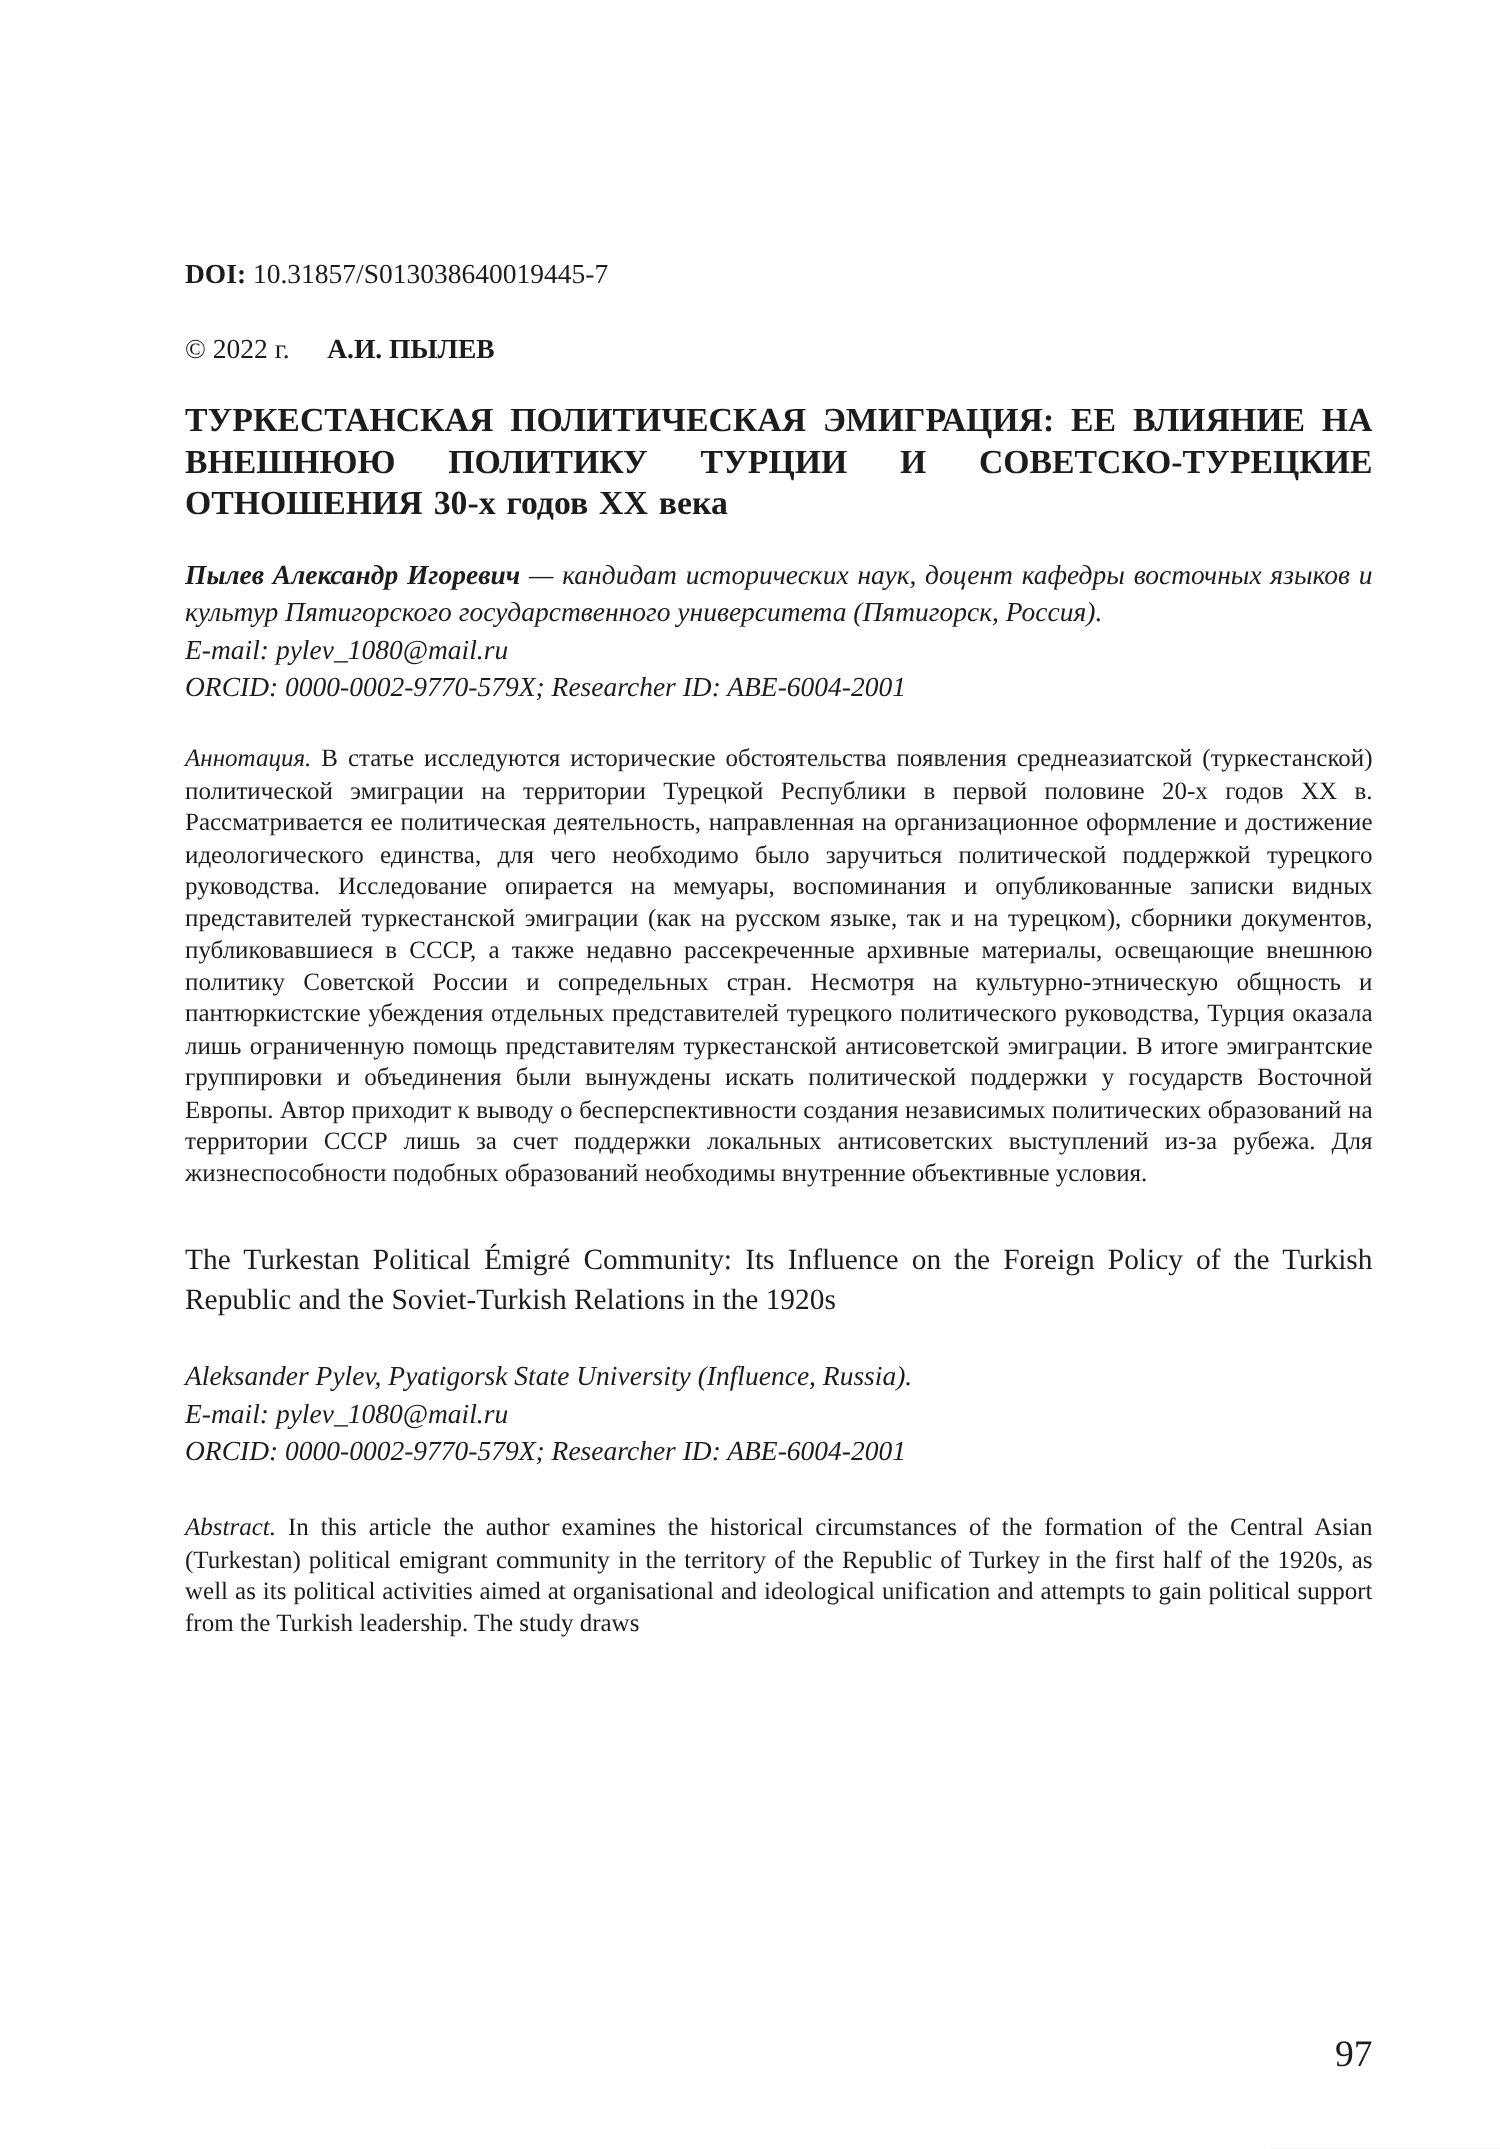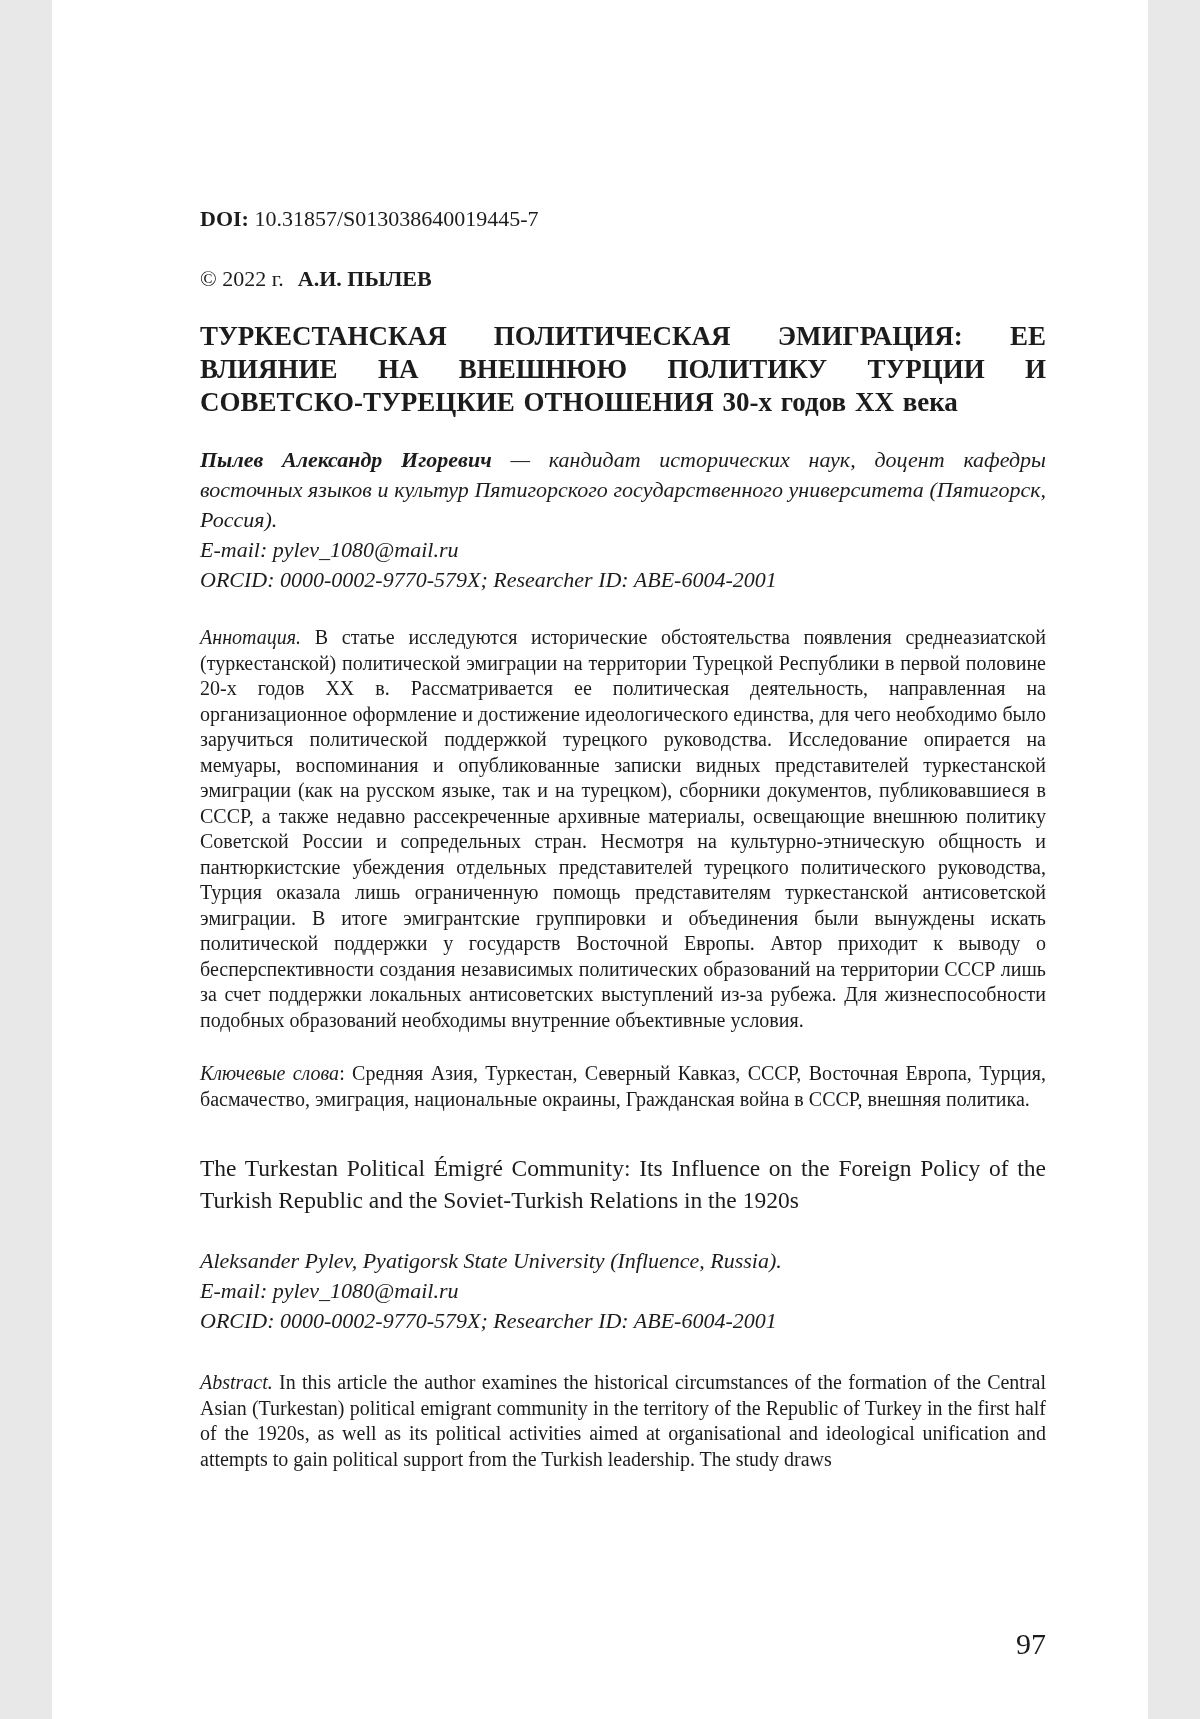--- a/index.html
+++ b/index.html
@@ -2,21 +2,21 @@
 <html lang="ru"><head>
 <meta charset="utf-8">
 <style>
   html, body {
     margin: 0;
     padding: 0;
     background: #e8e8e8;
   }
   .page {
     position: relative;
-    width: 1096px;
+    width: 1200px;
     height: 1719px;
     margin: 0 auto;
     background: #ffffff;
     box-sizing: border-box;
     padding: 206px 102px 0 148px;
     font-family: "Liberation Serif", "DejaVu Serif", serif;
     color: #1c1c1c;
     overflow: hidden;
   }
   .doi-line {
@@ -24,21 +24,21 @@
     line-height: 26px;
   }
   .doi-label { font-weight: bold; }
   .copyright-line {
     margin-top: 34px;
     font-size: 22px;
     line-height: 26px;
   }
   .author-caps {
     font-weight: bold;
-    margin-left: 14px;
+    margin-left: 30px;
     font-family: Liberation Serif, serif;
   }
   .title-ru {
     margin-top: 28px;
     font-size: 27px;
     line-height: 33px;
     font-weight: bold;
     text-align: justify;
     text-align-last: left;
     word-spacing: 2px;
@@ -118,23 +118,20 @@
       <span class="author-name-ru">Пылев Александр Игоревич</span><span> — кандидат исторических наук, доцент кафедры восточных языков и культур Пятигорского государственного университета (Пятигорск, Россия).</span>
     </div>
     <div>E-mail: pylev_1080@mail.ru</div>
     <div>ORCID: 0000-0002-9770-579X; Researcher ID: ABE-6004-2001</div>
   </div>
 
   <div class="abstract-ru">
     <span class="abstract-label">Аннотация.</span><span> В статье исследуются исторические обстоятельства появления среднеазиатской (туркестанской) политической эмиграции на территории Турецкой Республики в первой половине 20-х годов XX в. Рассматривается ее политическая деятельность, направленная на организационное оформление и достижение идеологического единства, для чего необходимо было заручиться политической поддержкой турецкого руководства. Исследование опирается на мемуары, воспоминания и опубликованные записки видных представителей туркестанской эмиграции (как на русском языке, так и на турецком), сборники документов, публиковавшиеся в СССР, а также недавно рассекреченные архивные материалы, освещающие внешнюю политику Советской России и сопредельных стран. Несмотря на культурно-этническую общность и пантюркистские убеждения отдельных представителей турецкого политического руководства, Турция оказала лишь ограниченную помощь представителям туркестанской антисоветской эмиграции. В итоге эмигрантские группировки и объединения были вынуждены искать политической поддержки у государств Восточной Европы. Автор приходит к выводу о бесперспективности создания независимых политических образований на территории СССР лишь за счет поддержки локальных антисоветских выступлений из-за рубежа. Для жизнеспособности подобных образований необходимы внутренние объективные условия.</span>
   </div>
 
-  <div class="keywords">
-    <span class="keywords-label">Ключевые слова</span><span>: Средняя Азия, Туркестан, Северный Кавказ, СССР, Восточная Европа, Турция, басмачество, эмиграция, национальные окраины, Гражданская война в СССР, внешняя политика.</span>
-  </div>
 
 
   <div class="title-en">The Turkestan Political Émigré Community: Its Influence on the Foreign Policy of the Turkish Republic and the Soviet-Turkish Relations in the 1920s</div>
 
   <div class="author-block-en">
     <div>Aleksander Pylev, Pyatigorsk State University (Influence, Russia).</div>
     <div>E-mail: pylev_1080@mail.ru</div>
     <div>ORCID: 0000-0002-9770-579X; Researcher ID: ABE-6004-2001</div>
   </div>
 

